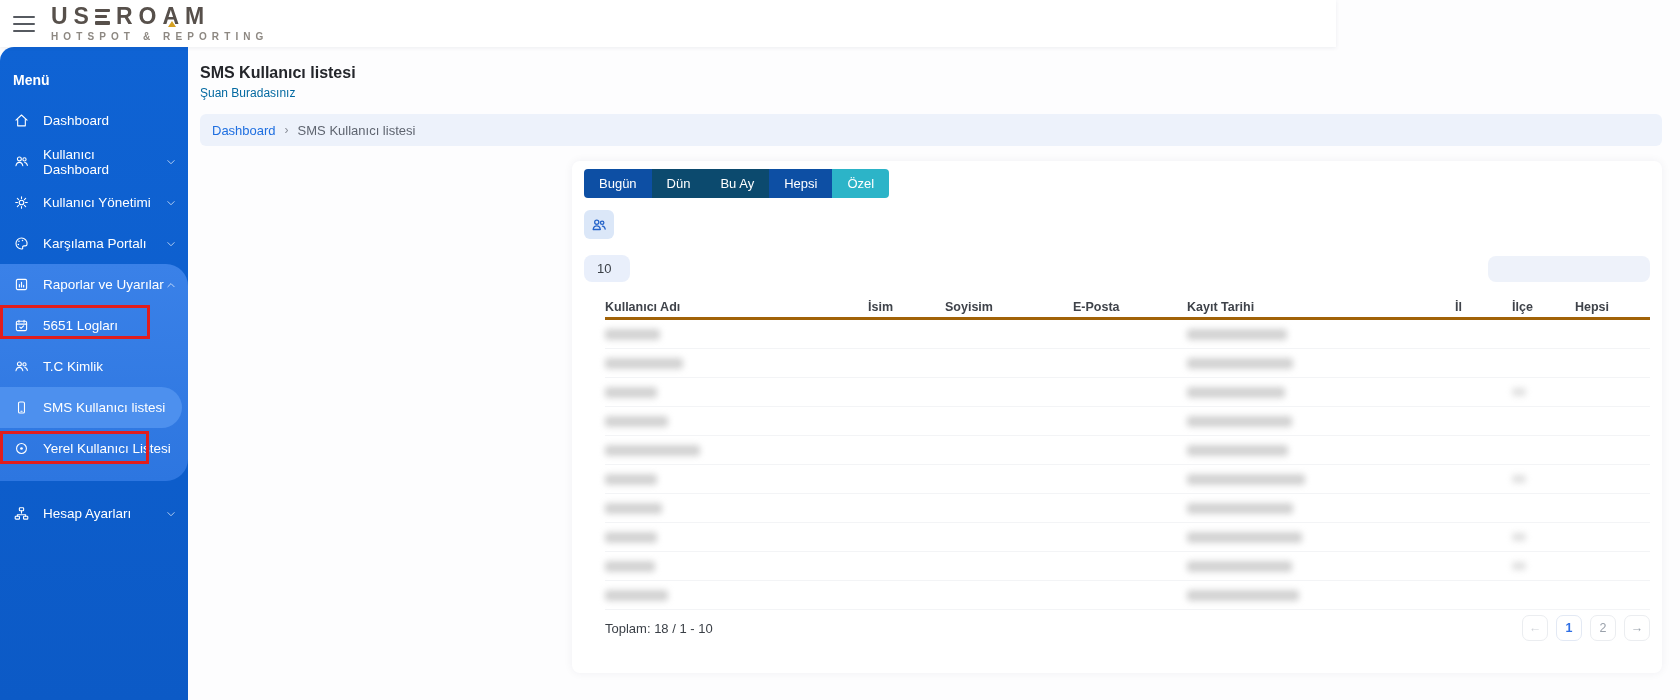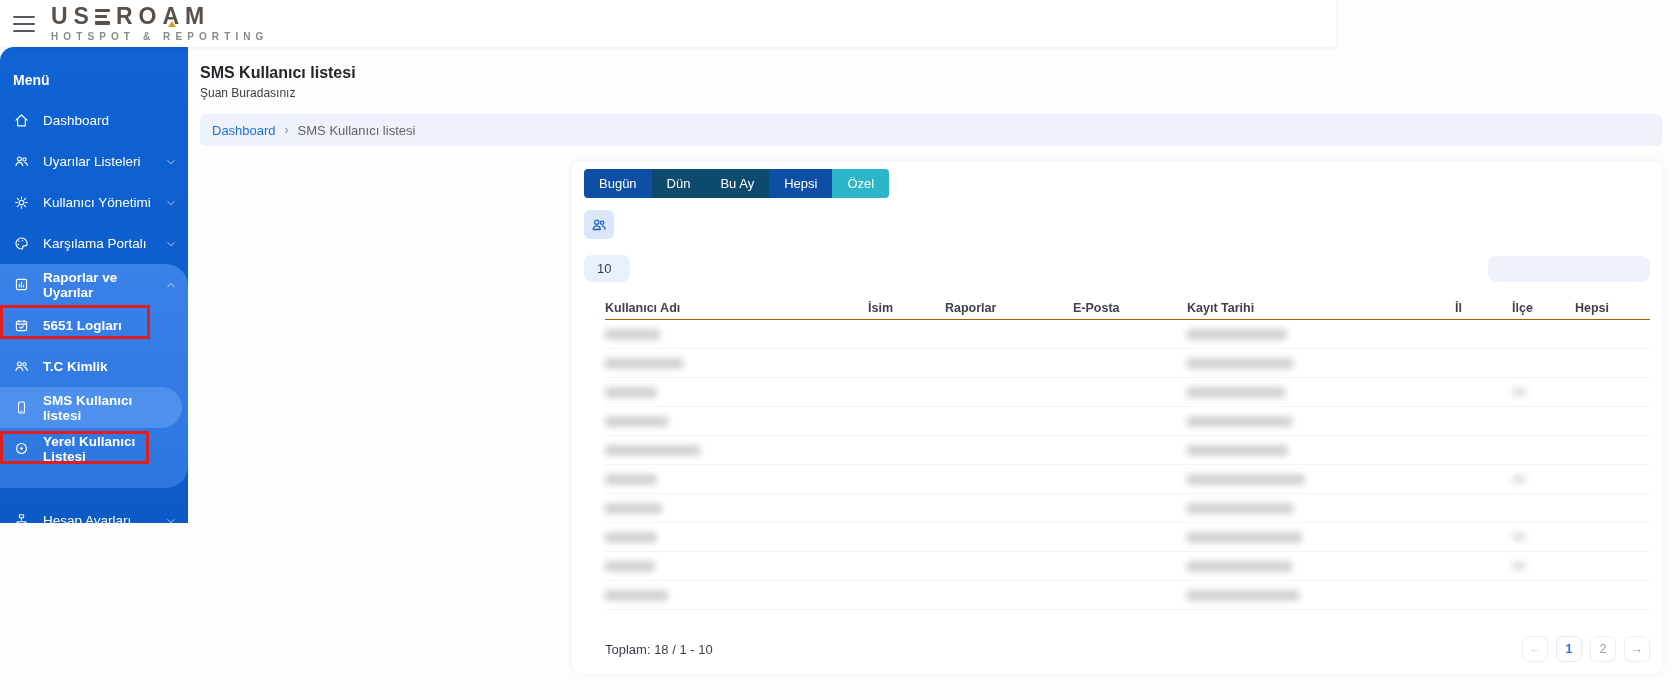--- a/index.html
+++ b/index.html
@@ -16,44 +16,44 @@
   .logo-main { font-size:23px; font-weight:bold; letter-spacing:6px; color:#57504b; display:flex; align-items:center; }
   .ebars { display:inline-flex; flex-direction:column; justify-content:space-between; height:16px; width:15px; margin:0 6px 0 0; }
   .ebars i { display:block; height:3.2px; background:#57504b; border-radius:1px; }
   .ebars i:nth-child(2){ width:12px; }
   .letter-a { position:relative; }
   .letter-a::after { content:""; position:absolute; left:6px; bottom:1px; width:0; height:0;
     border-left:4px solid transparent; border-right:4px solid transparent; border-bottom:6px solid #d5a021; }
   .logo-sub { font-size:10px; letter-spacing:5.1px; color:#8d8882; margin-top:4px; font-weight:bold; }
 
   
-  .sidebar { position:absolute; left:0; top:47px; width:188px; height:476px;
+  .sidebar { position:absolute; left:0; top:47px; width:188px; height:654px;
     background:linear-gradient(180deg,#0f63d4 0%,#0c5ac6 100%); border-top-left-radius:14px; color:#fff; z-index:4; }
   .menu-label { padding:25px 0 0 13px; font-size:14px; font-weight:bold; }
   .nav { margin-top:12px; }
   .nav-item { height:41px; display:flex; align-items:center; padding:0 10px 0 13px; cursor:pointer; font-size:13.5px; }
   .nav-icon { width:17px; height:17px; margin-right:13px; flex:0 0 auto; display:inline-flex; }
   .nav-icon svg, .chev svg { width:17px; height:17px; stroke:#ffffff; fill:none; stroke-width:1.3;
     stroke-linecap:round; stroke-linejoin:round; }
   .chev { margin-left:auto; opacity:.75; display:inline-flex; }
   .chev svg { width:14px; height:14px; }
   .f { fill:#ffffff; stroke:none; }
   .submenu { background:linear-gradient(180deg,#3a81e8 0%,#2d76e0 100%);
-    border-radius:0 22px 22px 0; padding-bottom:19px;font-weight:bold; }
+    border-radius:0 22px 22px 0; padding-bottom:12px; }
   .submenu .nav-item { padding-left:13px; }
   .nav-item.active { background:#4d90ee; border-radius:0 999px 999px 0; width:182px; }
   
   .note-box { position:absolute; border:3px solid #e11d1d; pointer-events:none; z-index:6; }
   .note-box.raporlar { left:0; top:258px; width:150px; height:34px; }
   .note-box.sms { left:0; top:384px; width:149px; height:33px; }
 
   
   .main { position:absolute; left:188px; top:47px; width:1492px; height:653px; padding:17px 18px 0 12px; }
   .page-title { font-size:16px; font-weight:bold; color:#24262b; }
-  .page-subtitle { font-size:12px; color:#404040; margin-top:4px; }
+  .page-subtitle { font-size:12px; color:#0369a1; margin-top:4px; }
   .breadcrumb { margin-top:14px; height:32px; background:#edf2fb; border-radius:6px;
     display:flex; align-items:center; padding:0 12px; font-size:13px; }
   .bc-link { color:#1f6fe0; cursor:pointer; }
   .bc-sep { color:#8a8f98; margin:0 9px; font-size:12px; }
   .bc-current { color:#5f6570; }
 
   
   .card { margin:15px 0 0 372px; background:#ffffff; border-radius:8px;
     box-shadow:0 0 10px rgba(30,40,70,.06); padding:8px 12px 14px; height:512px; position:relative; }
   .tabs { display:inline-flex; border-radius:4px; overflow:hidden; }
@@ -68,26 +68,26 @@
   .iconbtn svg { width:18px; height:18px; stroke:#2563c9; fill:none; stroke-width:1.4;
     stroke-linecap:round; stroke-linejoin:round; }
   .toolbar { margin-top:16px; display:flex; align-items:center; justify-content:space-between; }
   .pagesize { min-width:46px; height:27px; background:#e9effb; border-radius:8px; border:none;
     font-size:13px; color:#3a3f46; padding:0 13px; display:flex; align-items:center; cursor:pointer; }
   .searchbox { width:162px; height:26px; background:#eef2fa; border:none; border-radius:8px;
     font-size:13px; padding:0 10px; color:#3a3f46; outline:none; }
 
   .tablewrap { margin-top:14px; padding:0 0 0 21px; }
   .trow { display:grid; grid-template-columns:263px 77px 128px 114px 268px 57px 63px 1fr; align-items:center; }
-  .thead { height:24px; border-bottom:1px solid #a16207; font-size:12.5px; font-weight:bold; color:#3f434a; }
+  .thead { height:24px; border-bottom:3px solid #a16207; font-size:12.5px; font-weight:bold; color:#3f434a; }
   .tbody .trow { height:29px; border-bottom:1px solid #f3f4f6; }
   .blur { height:11px; background:#a6a6a6; opacity:.5; border-radius:3px; filter:blur(3px); }
   .blur.small { height:8px; opacity:.35; }
 
-  .tfoot { margin-top:26px; display:flex; align-items:center; justify-content:space-between; padding-left:21px; }
+  .tfoot { margin-top:5px; display:flex; align-items:center; justify-content:space-between; padding-left:21px; }
   .total { font-size:13px; color:#3a3f46; }
   .pager { display:flex; gap:8px; }
   .pbtn { width:26px; height:26px; border:1px solid #ebedf0; background:#fff; border-radius:7px;
     font-size:12.5px; color:#9aa1ab; display:flex; align-items:center; justify-content:center;
     cursor:pointer; font-family:inherit; }
   .pbtn.disabled { color:#d0d3d8; cursor:default; }
   .pbtn.active { color:#2f6fe4; font-weight:bold; border-color:#e3e9f4; }
 </style>
 </head>
 <body>
@@ -128,21 +128,21 @@
       </div>
       <div class="nav-item">
         <span class="nav-icon">
           <svg viewBox="0 0 20 20">
             <circle cx="7.5" cy="7" r="2.3"></circle>
             <path d="M3.5 15c.4-2.6 2-4 4-4s3.6 1.4 4 4"></path>
             <circle cx="13.5" cy="7.5" r="1.9"></circle>
             <path d="M13.8 11.2c1.7.2 2.8 1.5 3.1 3.4"></path>
           </svg>
         </span>
-        <span class="nav-label">Uyarılar Listeleri</span>
+        <span class="nav-label">Kullanıcı Dashboard</span>
         <span class="chev">
           <svg viewBox="0 0 20 20">
             <path d="M5.5 8l4.5 4.5L14.5 8"></path>
           </svg>
         </span>
       </div>
       <div class="nav-item">
         <span class="nav-icon">
           <svg viewBox="0 0 20 20">
             <circle cx="10" cy="10" r="2.7"></circle>
@@ -283,21 +283,21 @@
 
     <div class="toolbar">
       <button class="pagesize">10</button>
       <input class="searchbox" type="text" placeholder="" style="">
     </div>
 
     <div class="tablewrap">
       <div class="trow thead" id="thead">
           <span>Kullanıcı Adı</span>
           <span>İsim</span>
-          <span>Raporlar</span>
+          <span>Soyisim</span>
           <span>E-Posta</span>
           <span>Kayıt Tarihi</span>
           <span>İl</span>
           <span>İlçe</span>
           <span>Hepsi</span>
         </div>
       <div class="tbody" id="tbody">
           <div class="trow">
             <span>
               <div class="blur" style="width:55px"></div>

